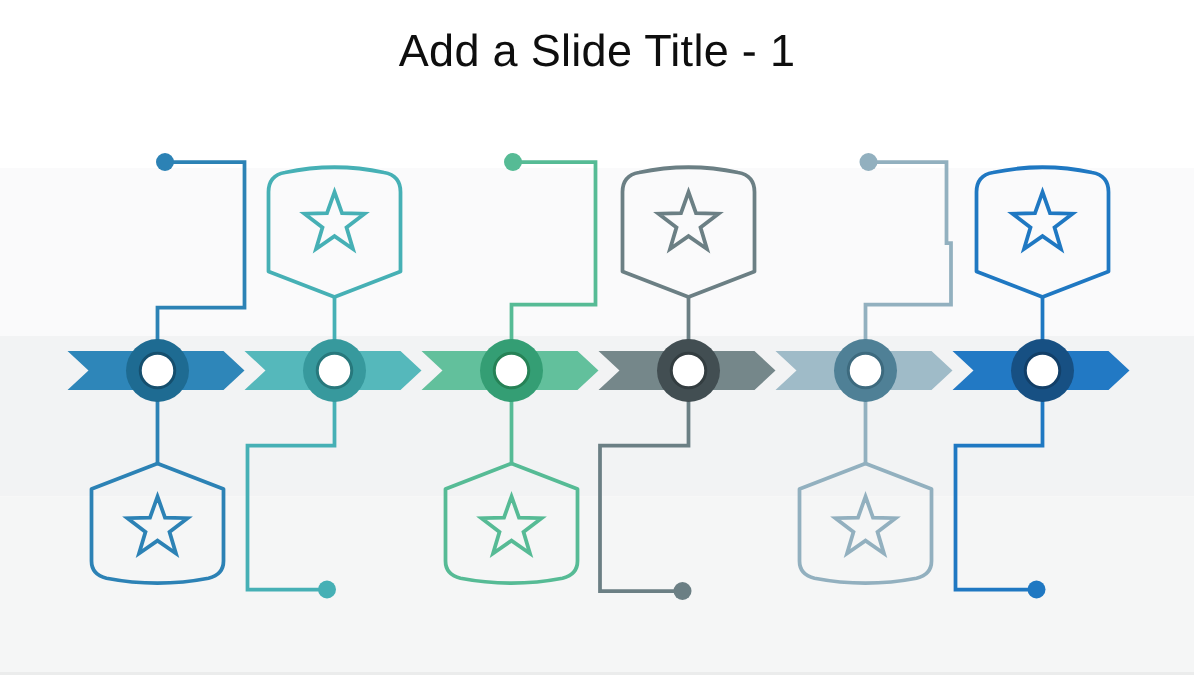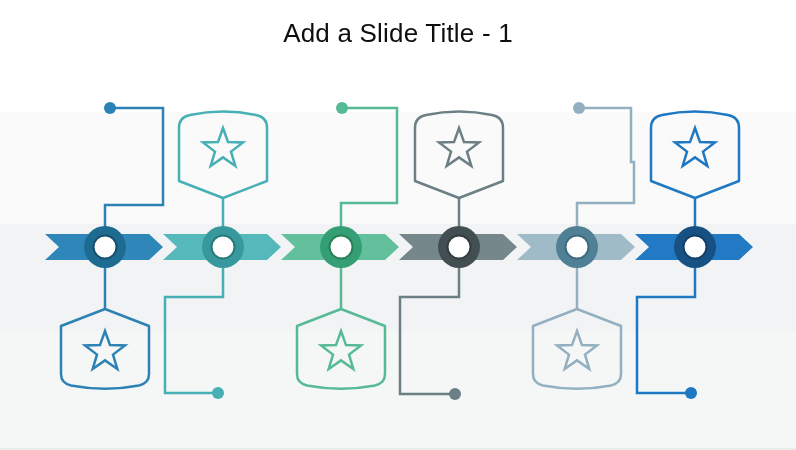--- a/index.html
+++ b/index.html
@@ -12,21 +12,21 @@
     overflow: hidden;
   }
   .bg-bands { position: absolute; inset: 0; z-index: 0; }
   .bg-band { position: absolute; left: 0; width: 100%; }
   .slide-title {
     position: absolute;
     top: 18px;
     left: 0;
     width: 100%;
     text-align: center;
-    font-size: 26px;
+    font-size: 30px;
     font-weight: 400;
     color: #0e0e0e;
     z-index: 2;
     letter-spacing: 0.2px;
   }
   .diagram-svg {
     position: absolute;
     top: 0;
     left: 0;
     z-index: 1;

